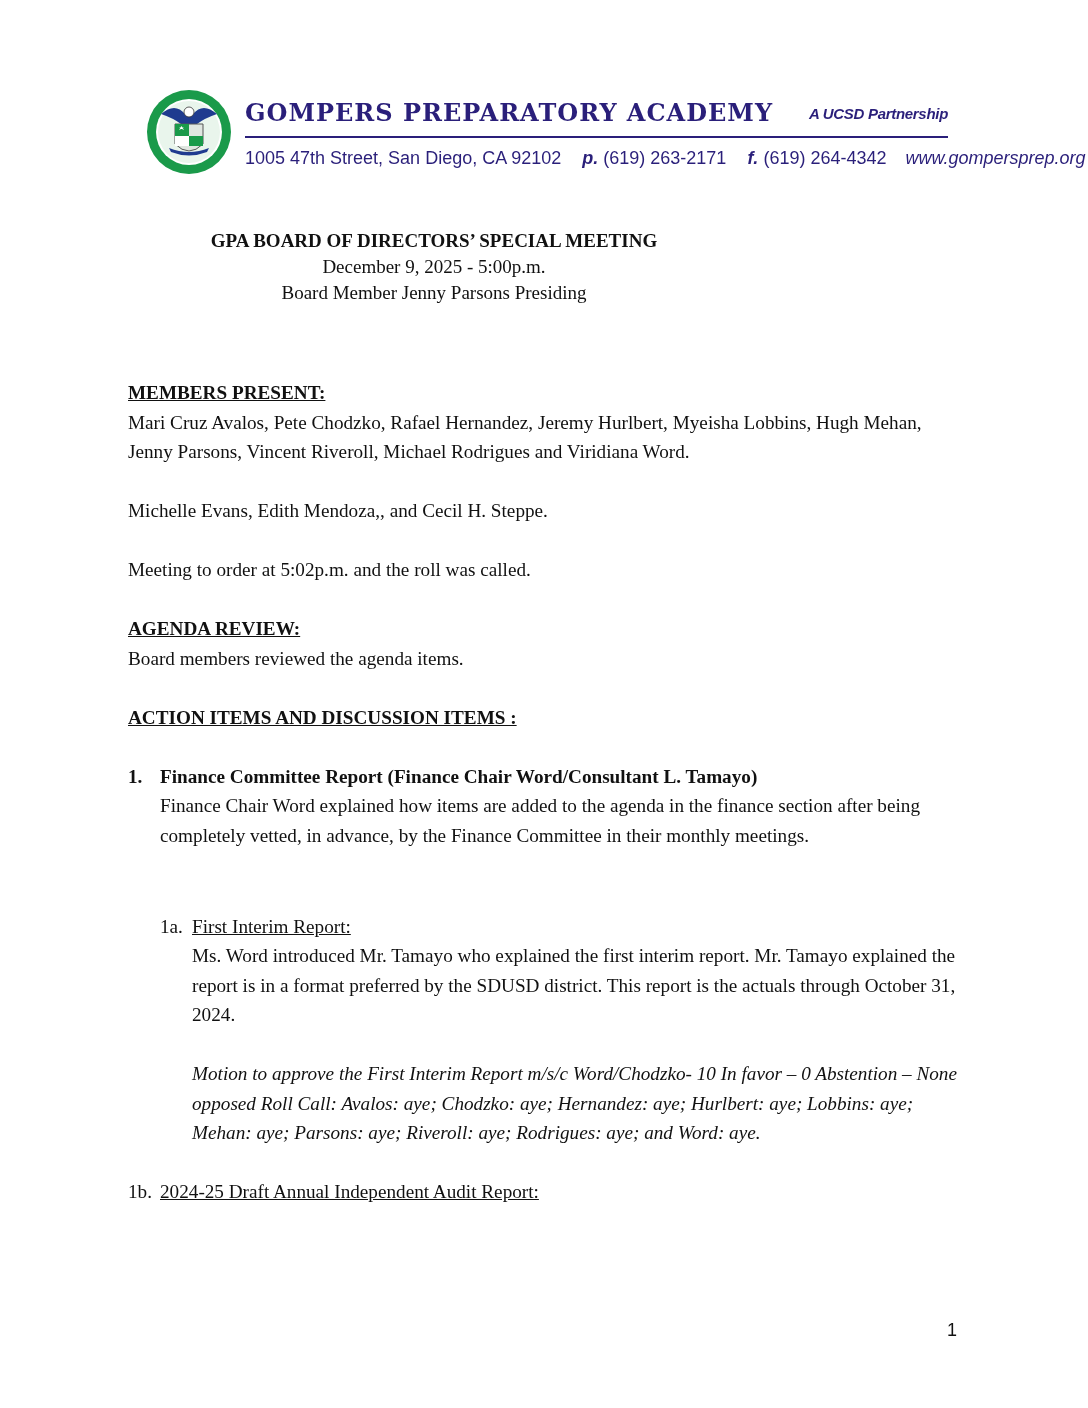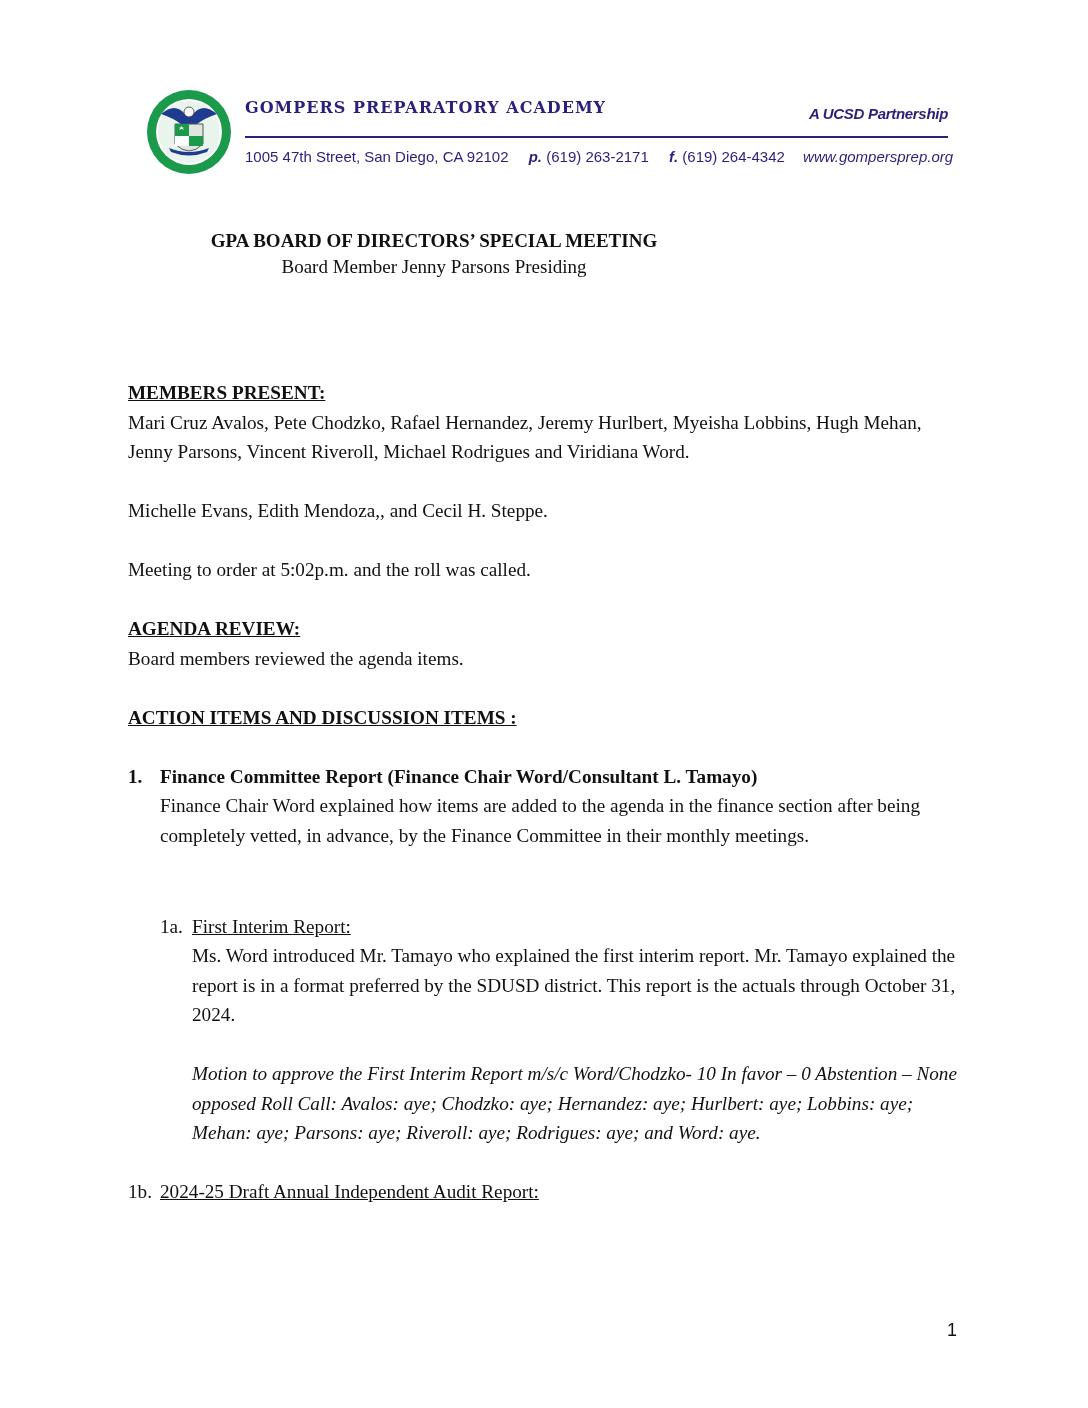--- a/index.html
+++ b/index.html
@@ -4,26 +4,26 @@
 <style>
   html, body { margin: 0; padding: 0; background: #ffffff; }
   body { width: 1088px; height: 1408px; position: relative; overflow: hidden;
          font-family: "Liberation Serif", "DejaVu Serif", serif; color: #111; }
 
   
   .letterhead { position: absolute; left: 143px; top: 88px; width: 805px; height: 90px; }
   .seal { position: absolute; left: 2px; top: 0; width: 88px; height: 88px; }
   .brand { position: absolute; left: 102px; top: 10px; width: 703px; }
   .brand-name { font-family: "DejaVu Serif", serif; font-weight: bold; color: #2a1f7a;
-                font-size: 16px; letter-spacing: 1px; display: inline-block; }
+                font-size: 24px; letter-spacing: 1px; display: inline-block; }
   .brand-tag { font-family: Liberation Sans, sans-serif; font-style: italic; font-weight: bold;
                color: #2a1f7a; font-size: 15px; position: absolute; right: 0; top: 7px; letter-spacing: -0.3px; }
   .brand-rule { position: absolute; left: 0; right: 0; top: 38px; height: 2px; background: #2a1f7a; }
   .contact { position: absolute; left: 0; top: 50px; width: 703px; font-family: "Liberation Sans", sans-serif;
-             color: #2a1f7a; font-size: 15px; white-space: nowrap; }
+             color: #2a1f7a; font-size: 18px; white-space: nowrap; }
   .contact .lbl { font-style: italic; font-weight: bold; margin-left: 16px; }
   .contact .web { font-style: italic; margin-left: 14px; }
 
   
   .title-block { position: absolute; left: 0; width: 868px; top: 228px; text-align: center; font-size: 19px; line-height: 26px; }
   .title-block .t1 { font-weight: bold; }
 
   
   .body { position: absolute; left: 128px; top: 378px; width: 840px; font-size: 19.2px; line-height: 29.5px; }
   .sec-head { font-weight: bold; text-decoration: underline; }
@@ -67,20 +67,21 @@
       <span>(619) 263-2171</span>
       <span class="lbl">f.</span>
       <span>(619) 264-4342</span>
       <span class="web">www.gompersprep.org</span>
     </div>
   </div>
 </div>
 
 <div class="title-block">
   <div class="t1">GPA BOARD OF DIRECTORS’ SPECIAL MEETING</div>
+  <div>December 9, 2025 - 5:00p.m.</div>
   <div>Board Member Jenny Parsons Presiding</div>
 </div>
 
 <div class="body">
   <div>
     <div class="sec-head">MEMBERS PRESENT:</div>
     <div>Mari Cruz Avalos, Pete Chodzko, Rafael Hernandez, Jeremy Hurlbert, Myeisha Lobbins, Hugh Mehan, Jenny Parsons, Vincent Riveroll, Michael Rodrigues and Viridiana Word.</div>
   </div>
   <div class="gap"></div>
   <div>

